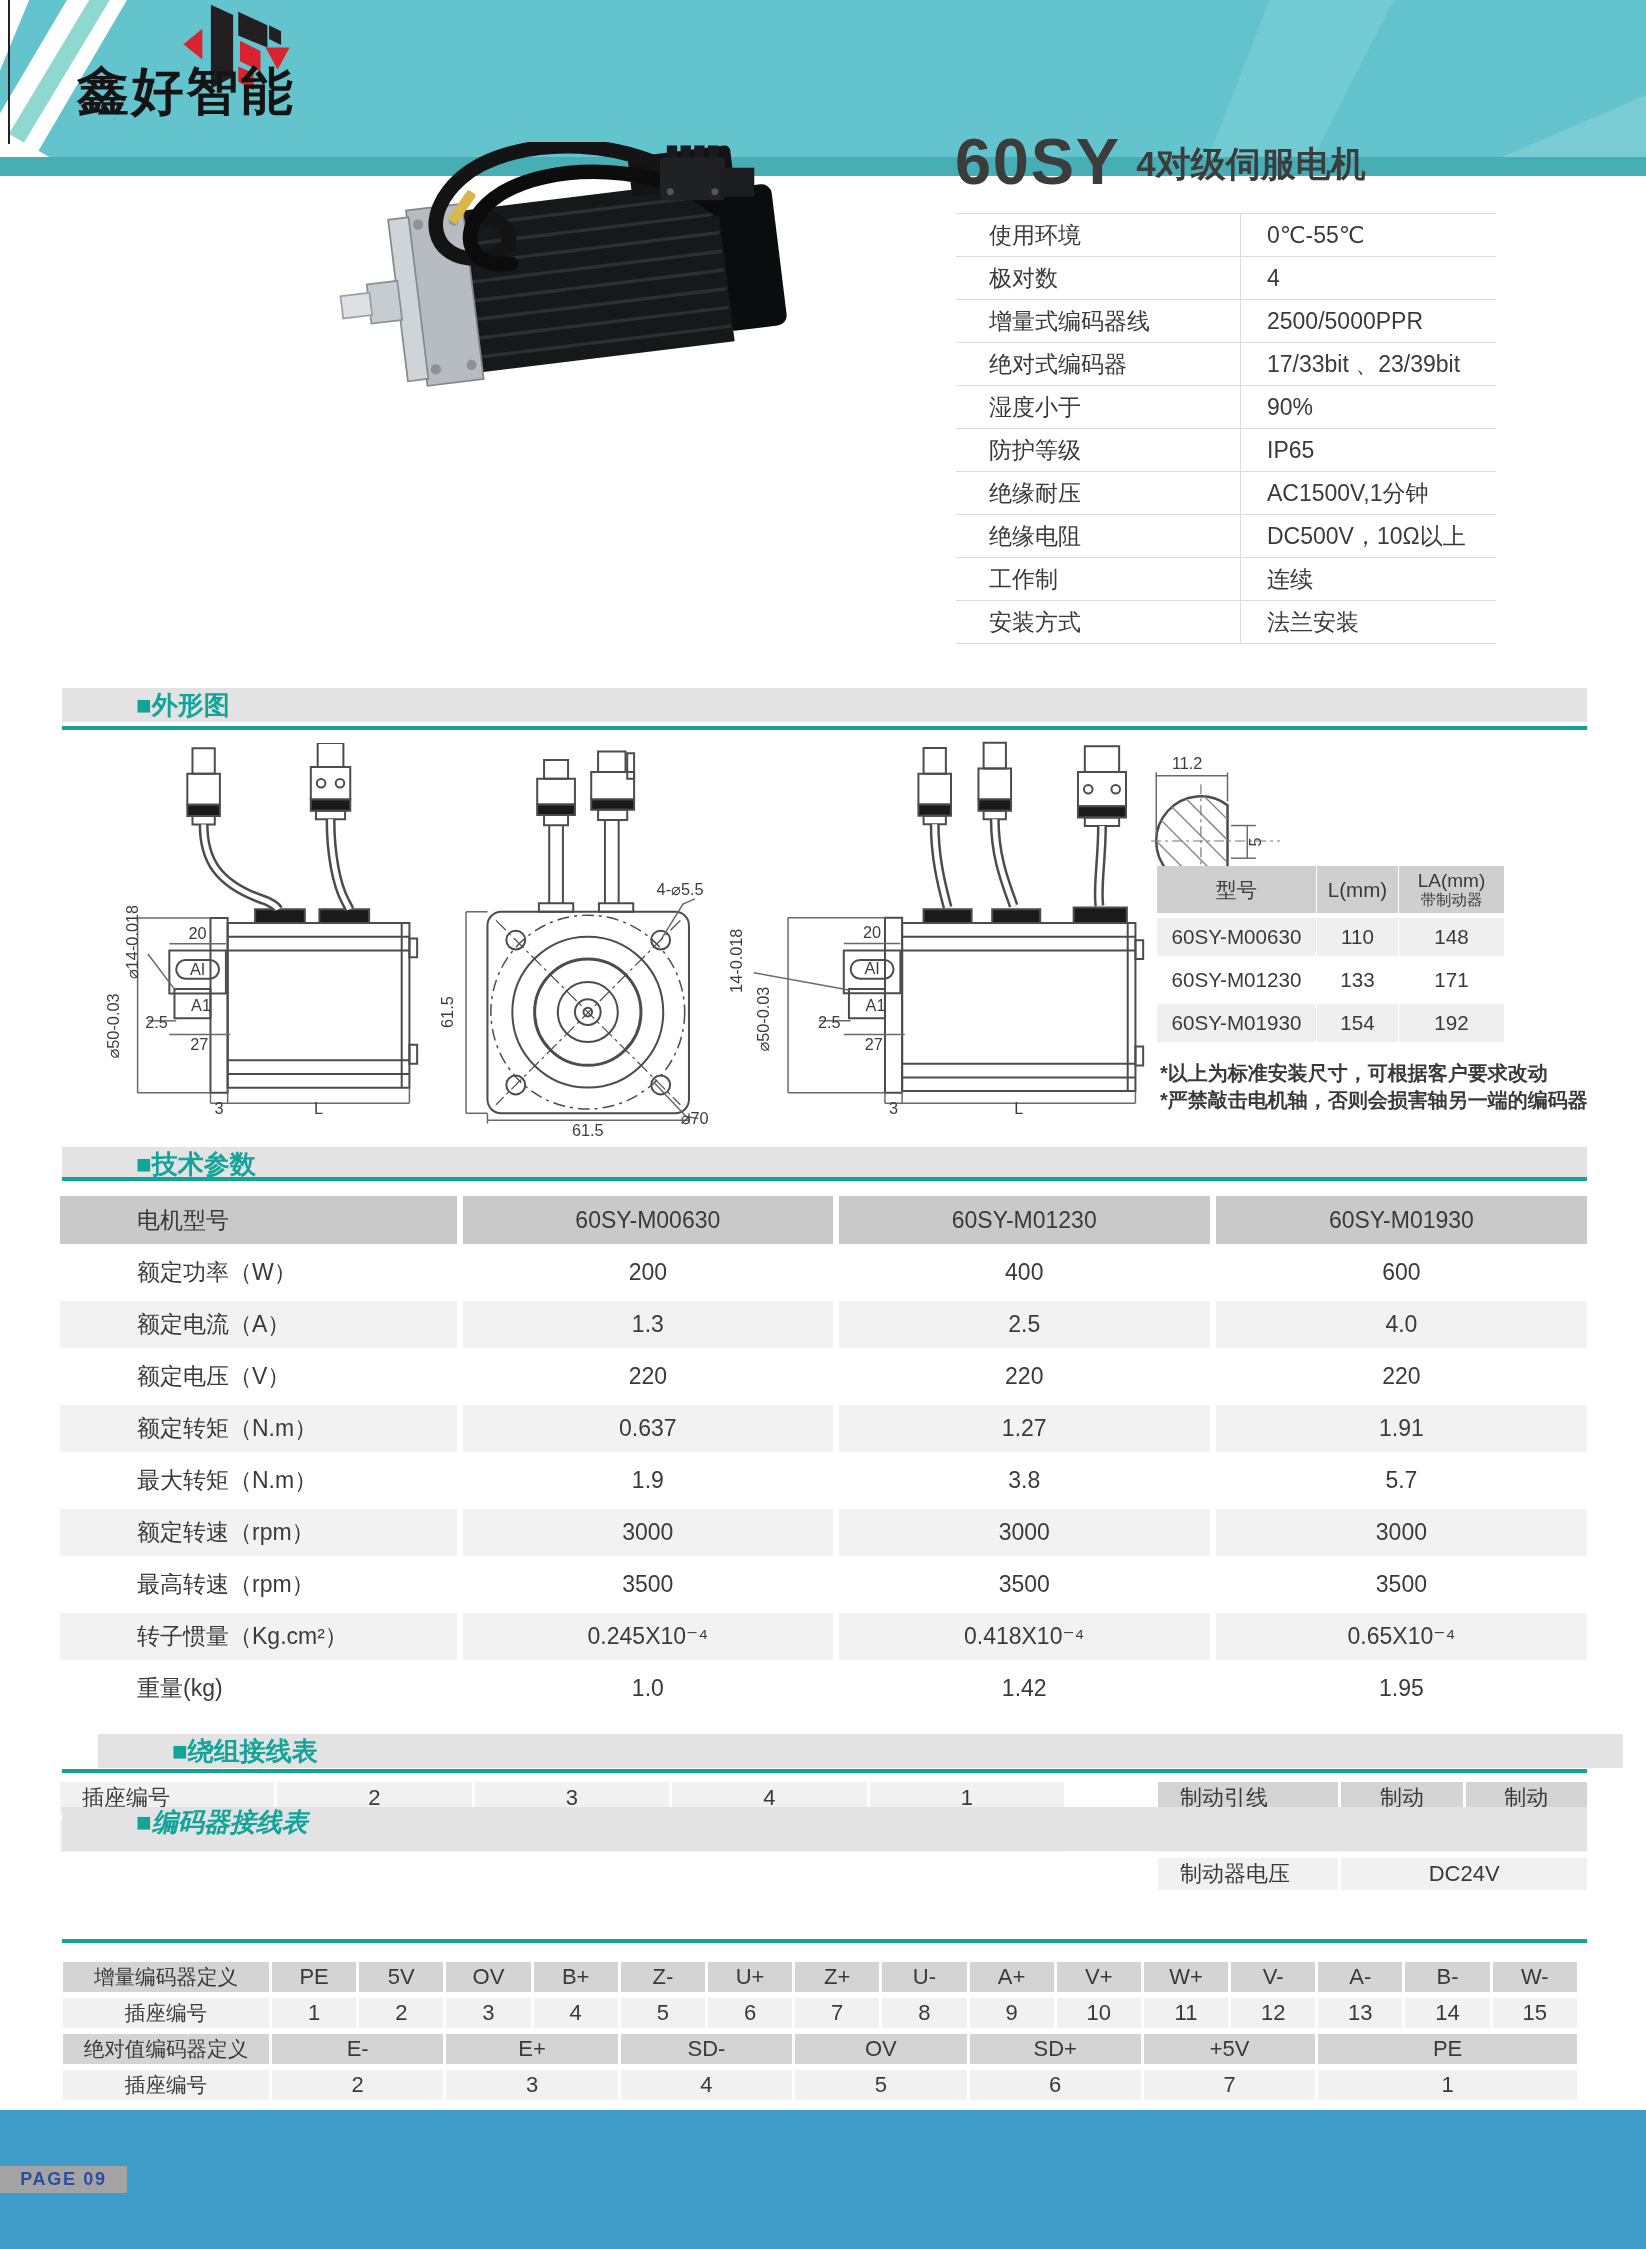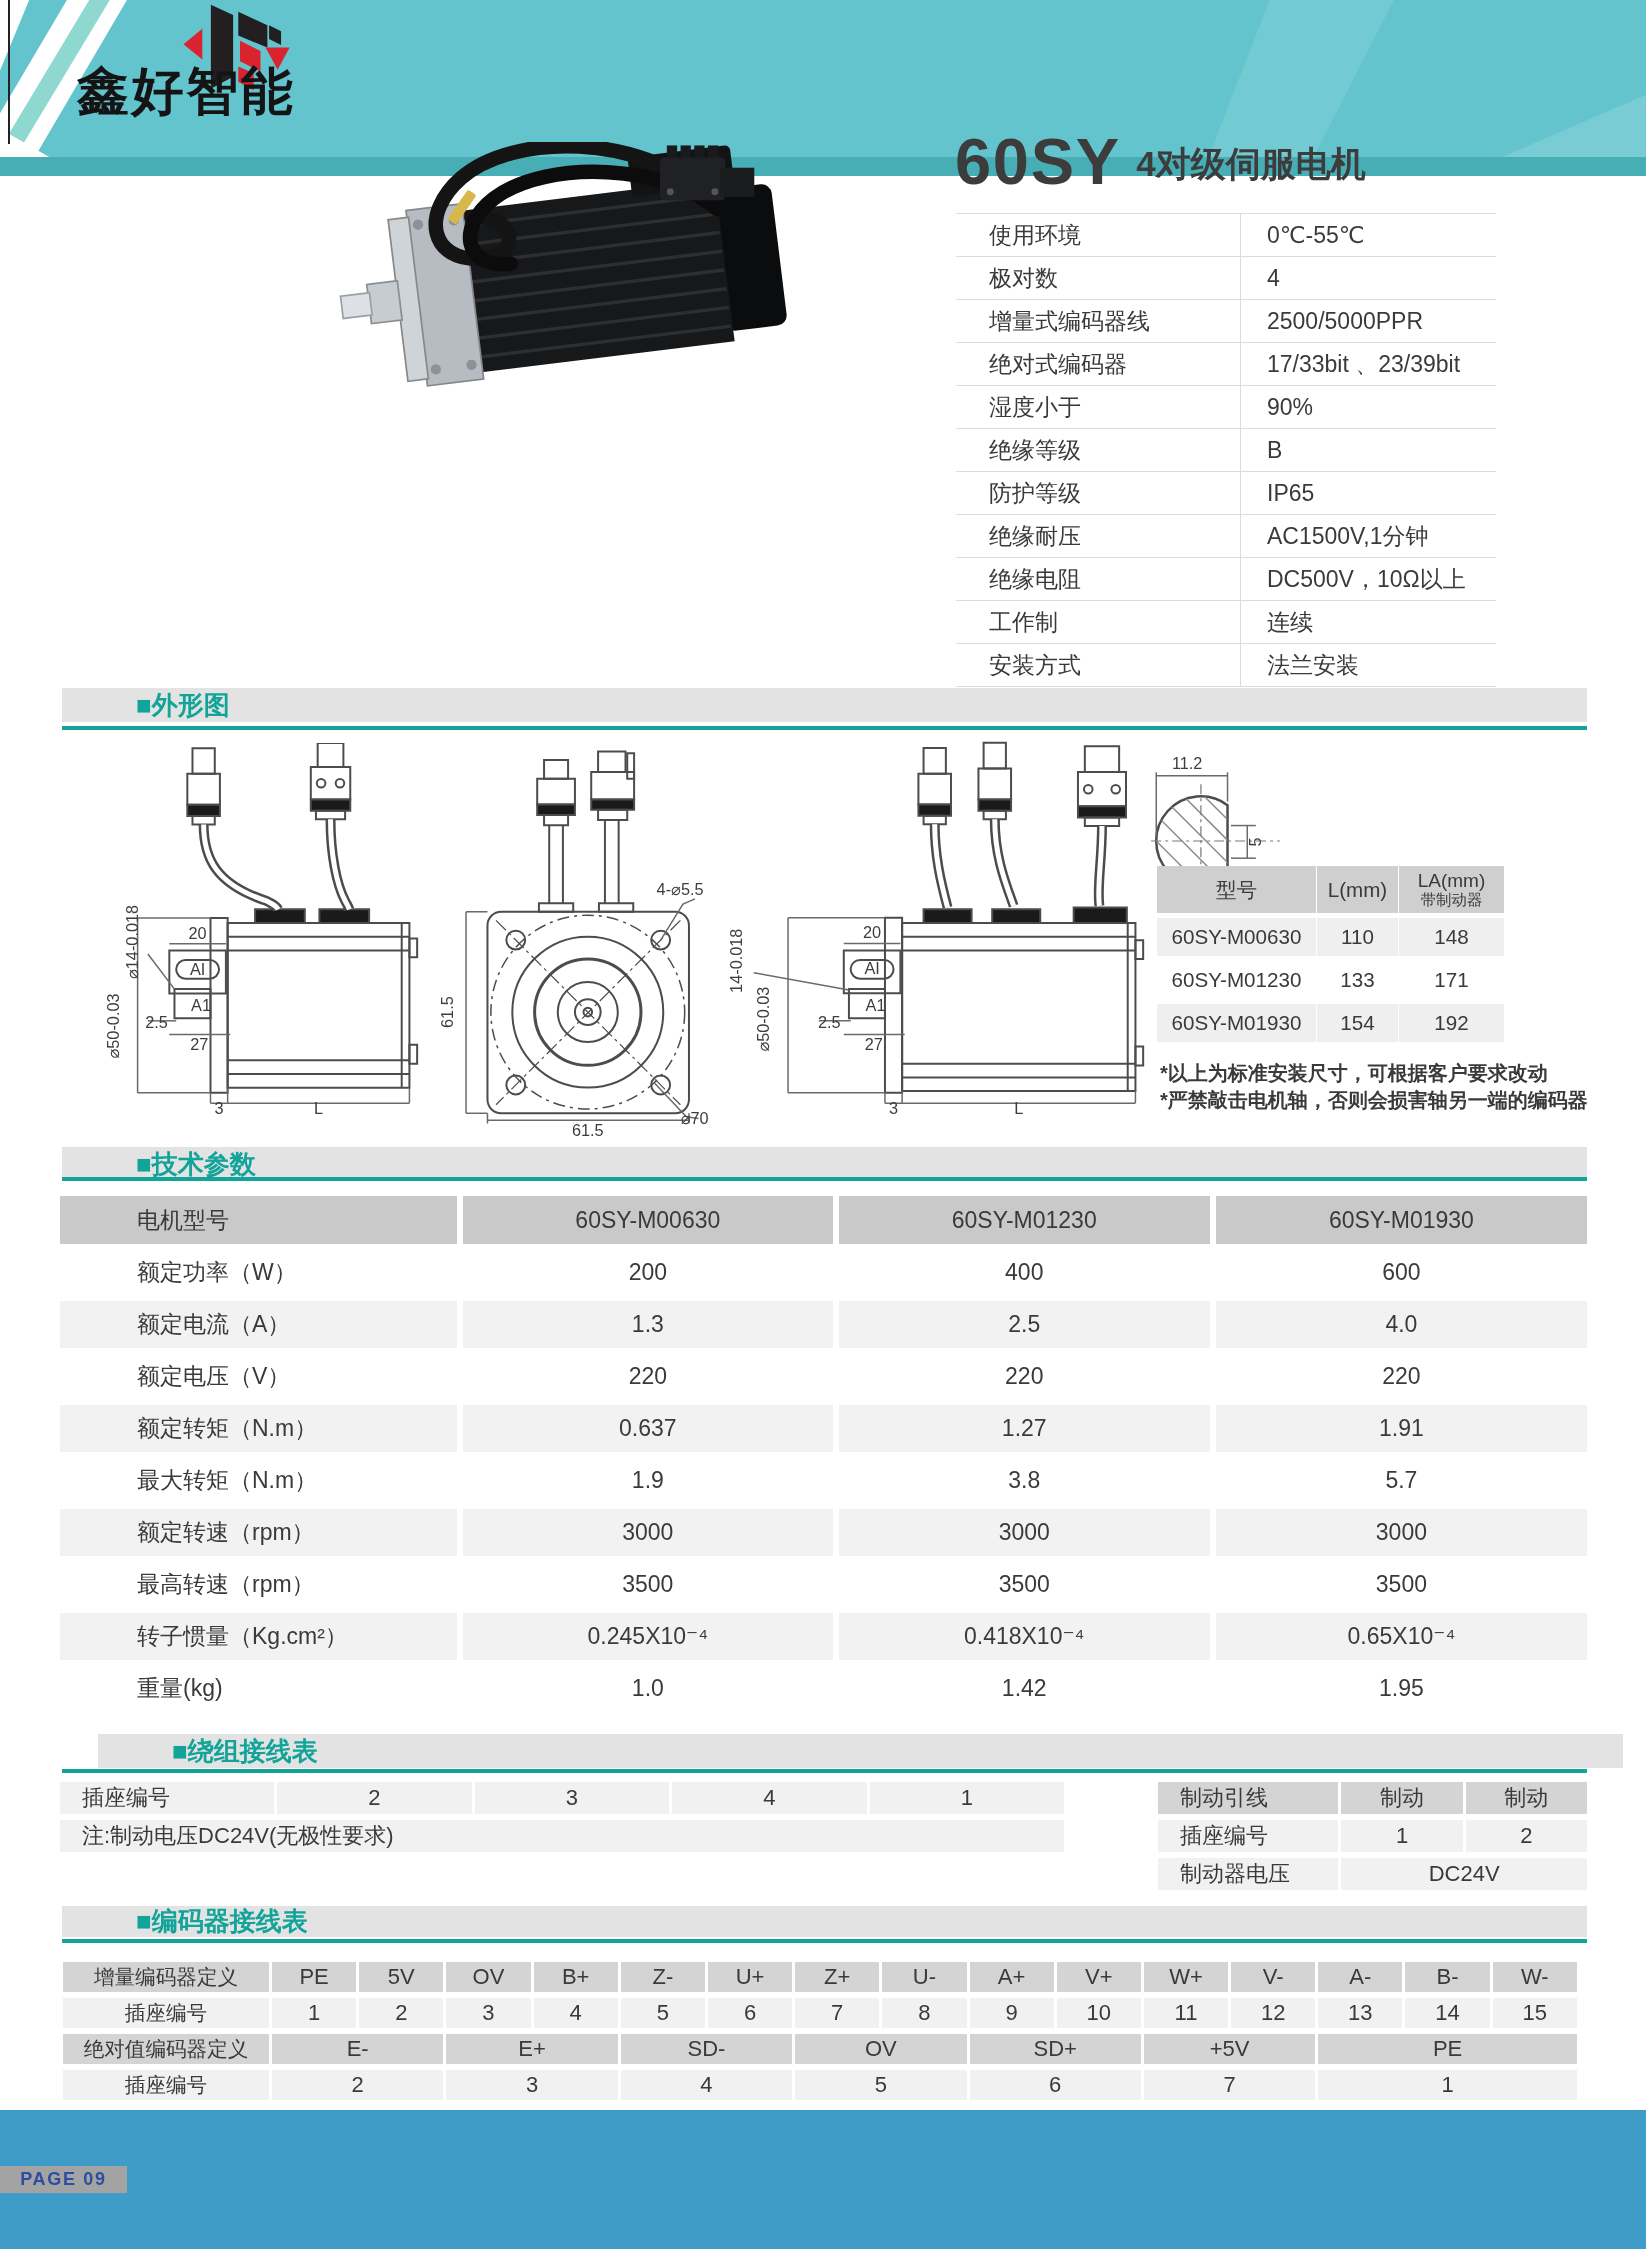--- a/index.html
+++ b/index.html
@@ -162,24 +162,20 @@
           <td class="l">增量式编码器线</td>
           <td class="v">2500/5000PPR</td>
         </tr>
     <tr>
           <td class="l">绝对式编码器</td>
           <td class="v">17/33bit 、23/39bit</td>
         </tr>
     <tr>
           <td class="l">湿度小于</td>
           <td class="v">90%</td>
-        </tr>
-    <tr>
-          <td class="l">绝缘等级</td>
-          <td class="v">B</td>
         </tr>
     <tr>
           <td class="l">防护等级</td>
           <td class="v">IP65</td>
         </tr>
     <tr>
           <td class="l">绝缘耐压</td>
           <td class="v">AC1500V,1分钟</td>
         </tr>
     <tr>
@@ -551,21 +547,21 @@
       <td>1</td>
       <td>2</td>
     </tr>
     <tr class="bd">
       <td class="l">制动器电压</td>
       <td colspan="2">DC24V</td>
     </tr>
   </tbody>
     </table>
 
-  <div class="bar" style="top:1906px;height:31px;">
+  <div class="bar" style="top:1807px;height:44px;font-style:italic;">
     <span style="line-height:31px;">■编码器接线表</span>
   </div>
   <div class="rule" style="top:1939px;"></div>
 
   <table class="enc-table">
     <colgroup>
       <col style="width:206px">
         <col>
         <col>
         <col>

